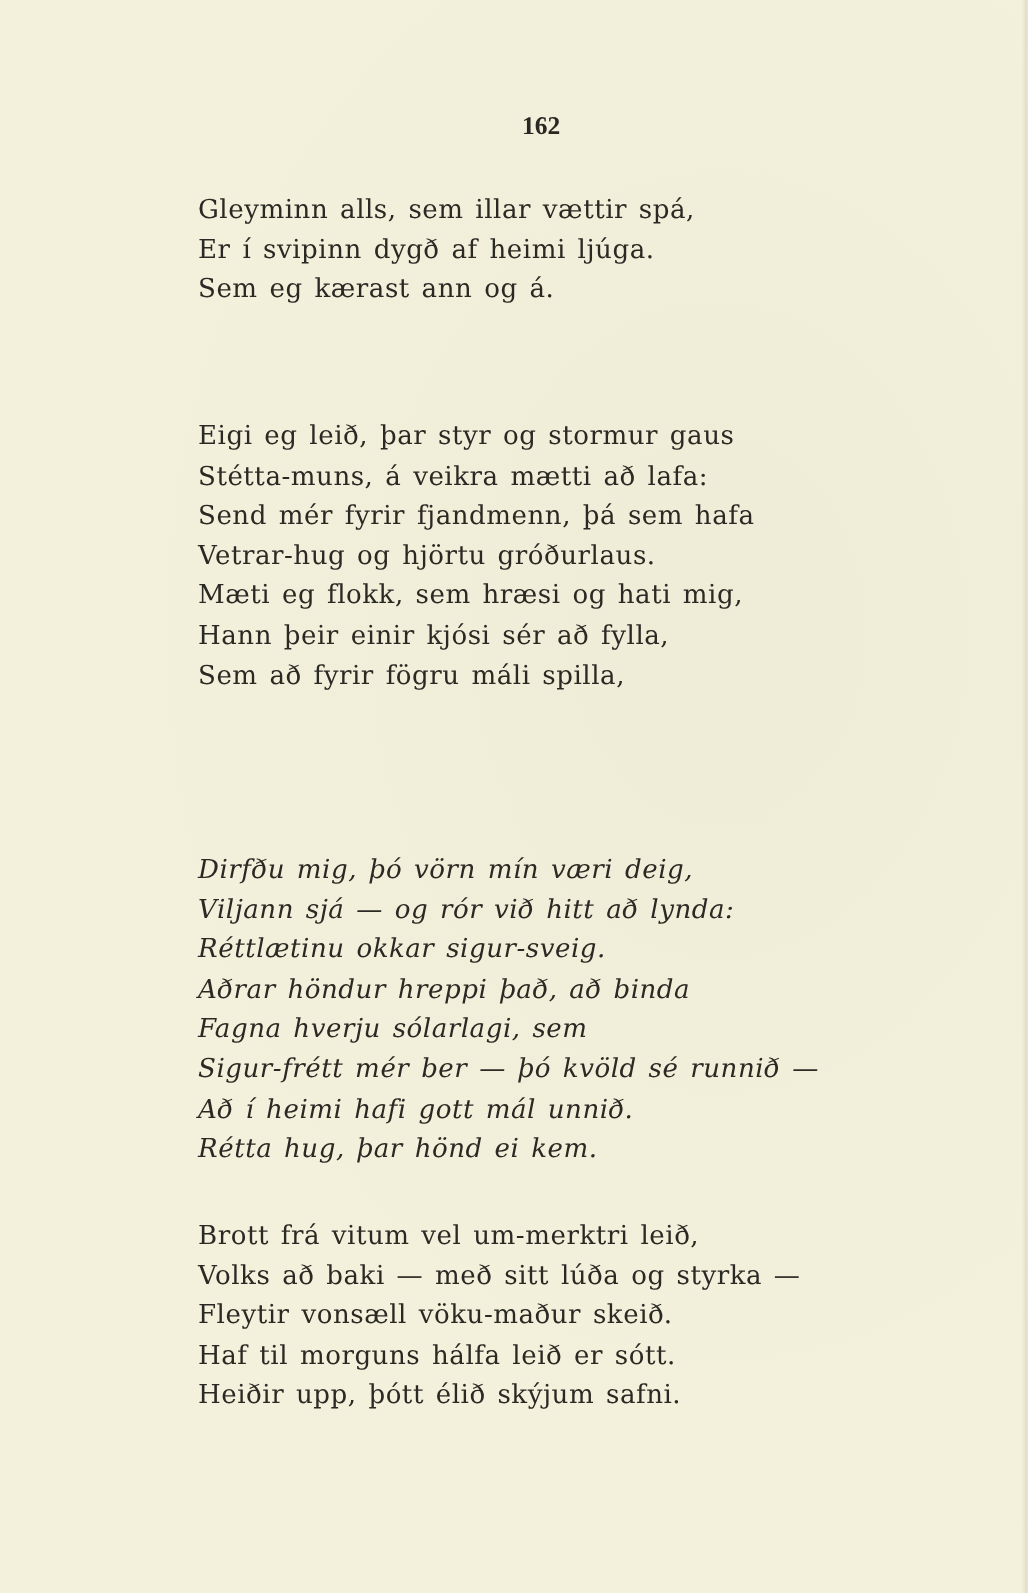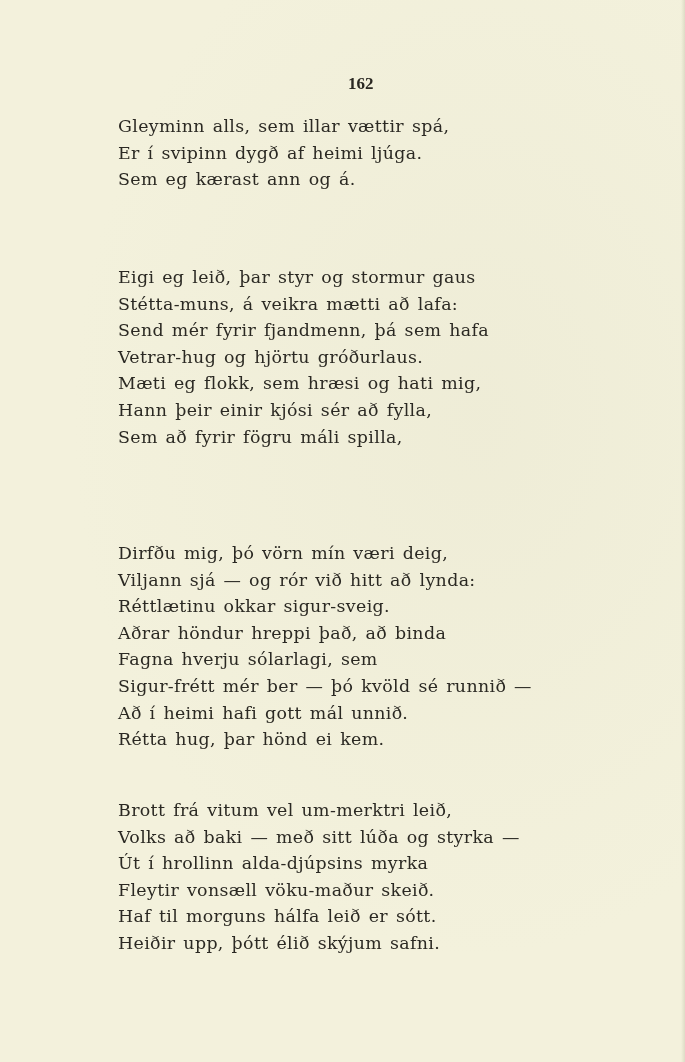--- a/index.html
+++ b/index.html
@@ -35,36 +35,36 @@
       top: 74px;
       font-family: "Liberation Serif", serif;
       font-size: 17px;
       font-weight: bold;
       color: #2a2822;
       letter-spacing: 0;
     }
     .stanza {
       position: absolute;
       left: 118px;
-      margin: 0;
+      margin: 14px;
       padding: 0;
     }
     .line {
       display: block;
       font-family: "DejaVu Serif", serif;
       font-size: 17.4px;
       line-height: 26.6px;
       white-space: nowrap;
       letter-spacing: 0.35px;
       word-spacing: 2px;
       color: #2b2923;
     }
     #stanza-1 { top: 113px; }
     #stanza-2 { top: 264px; }
-    #stanza-3 { top: 540px; }
+    #stanza-3 { top: 553px; font-style: italic; }
     #stanza-4 { top: 797px; }
   </style>
 </head>
 <body>
 
 <div class="page">
   <div class="right-edge"></div>
 
   <div class="page-number">162</div>
 
@@ -91,18 +91,17 @@
     <span class="line">Aðrar höndur hreppi það, að binda</span>
     <span class="line">Fagna hverju sólarlagi, sem</span>
     <span class="line">Sigur-frétt mér ber — þó kvöld sé runnið —</span>
     <span class="line">Að í heimi hafi gott mál unnið.</span>
     <span class="line">Rétta hug, þar hönd ei kem.</span>
   </div>
 
   <div class="stanza" id="stanza-4">
     <span class="line">Brott frá vitum vel um-merktri leið,</span>
     <span class="line">Volks að baki — með sitt lúða og styrka —</span>
-    <span class="line">Út í hrollinn alda-djúpsins myrka</span>
     <span class="line">Fleytir vonsæll vöku-maður skeið.</span>
     <span class="line">Haf til morguns hálfa leið er sótt.</span>
     <span class="line">Heiðir upp, þótt élið skýjum safni.</span>
   </div>
 </div>
 
 </body></html>

